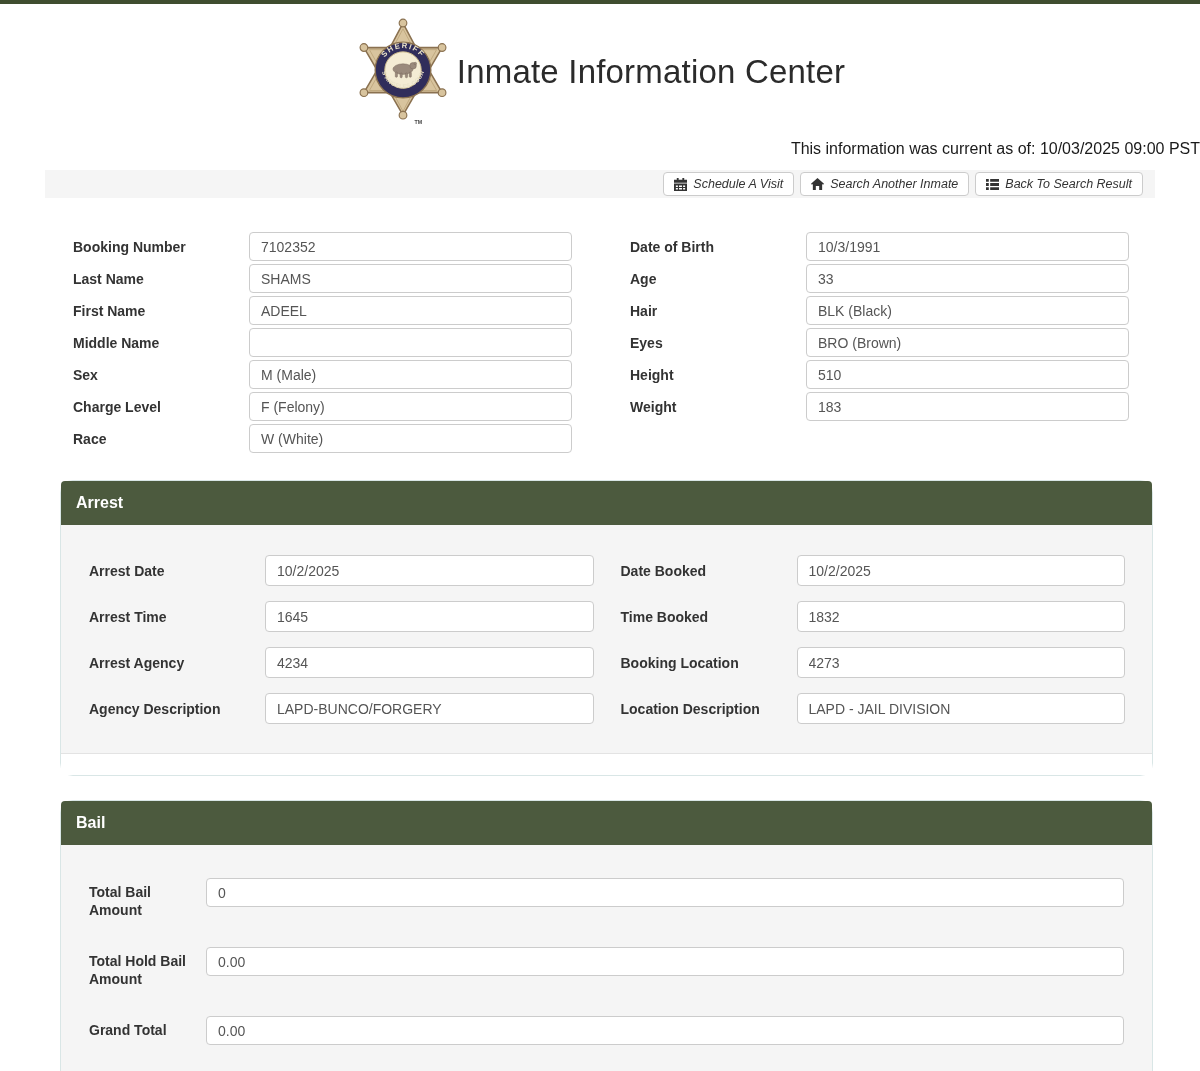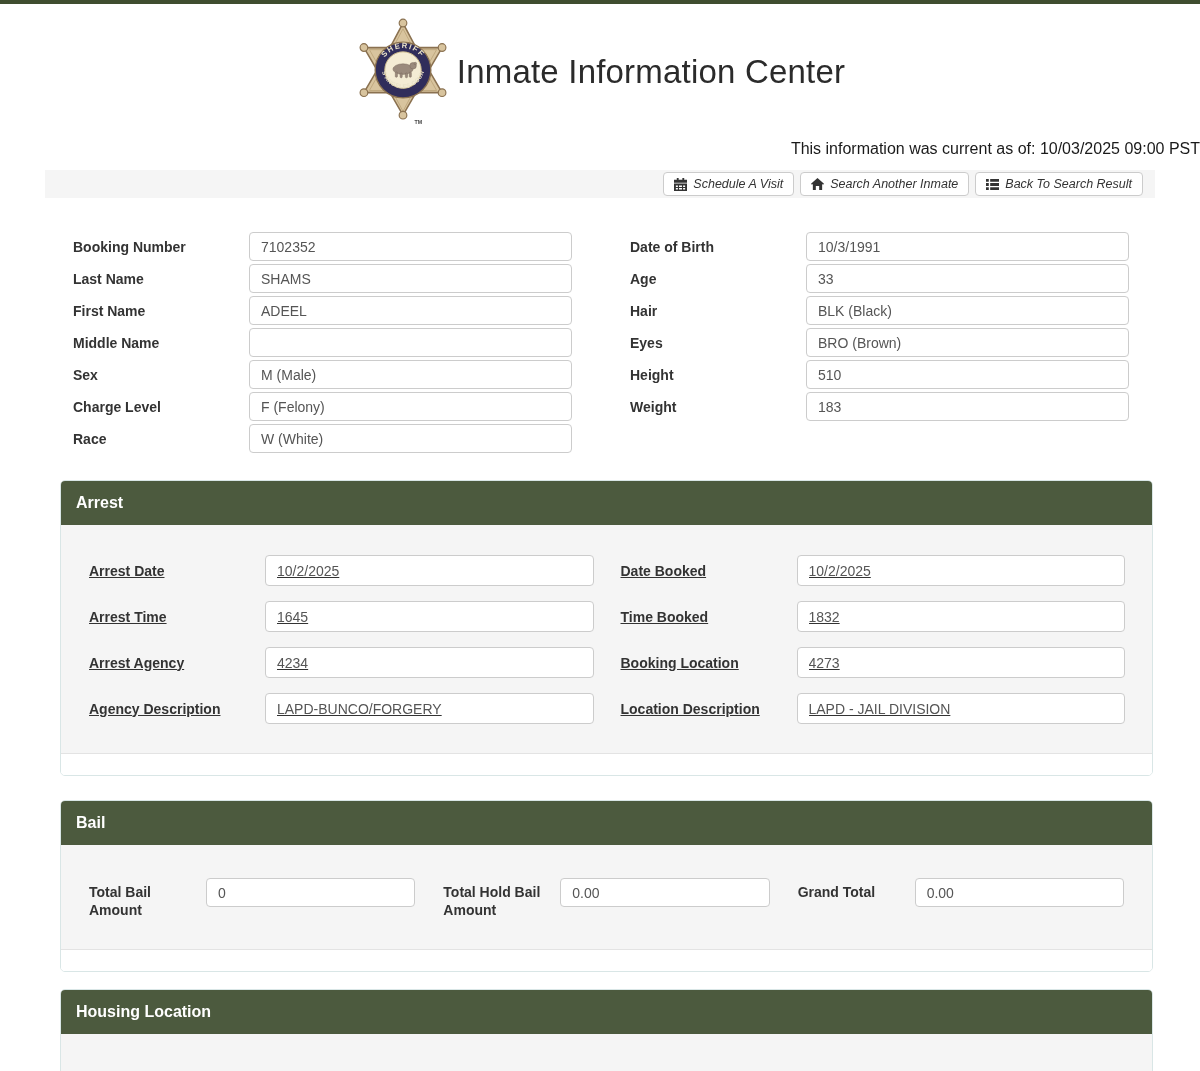--- a/index.html
+++ b/index.html
@@ -39,39 +39,39 @@
     flex: 1; height: 29px; border: 1px solid #ccc; border-radius: 4px;
     padding: 5px 11px; font-size: 14px; color: #555; background: #fff;
     font-family: "Liberation Sans", sans-serif; outline: none; min-width: 0;
   }
 
   
   .id-form { display: flex; gap: 58px; padding: 34px 71px 0 73px; }
   .id-col { flex: 1; min-width: 0; }
 
   
-  .panel { margin: 24px 47px 0 60px; border: 1px solid #d9e6e6; border-radius: 5px; background: #fff; }
+  .panel { margin: 24px 47px 0 60px; border: 1px solid #d9e6e6; border-radius: 13px; background: #fff; }
   .panel-header {
     background: #4c5a3e; color: #fff; font-size: 16px; font-weight: bold;
     padding: 13px 15px; border-radius: 4px 4px 0 0;
   }
   .panel-body { background: #f5f5f5; border-bottom: 1px solid #e3e3e3; }
   .panel-footer { height: 21px; background: #fff; border-radius: 0 0 4px 4px; }
 
   
   .arrest-body { padding: 30px 27px 29px 28px; }
   .panel-cols { display: flex; gap: 27px; }
-  .panel-col { flex: 1; min-width: 0; text-decoration: underline; }
+  .panel-col { flex: 1; min-width: 0; }
   .panel-col .frow { margin-bottom: 15px; }
   .panel-col .frow:last-child { margin-bottom: 0; }
   .panel-col .finput { height: 31px; }
 
   
   .bail-body { padding: 33px 28px 30px 28px; }
-  .bail-fields { display: flex; gap: 28px; }
+  .bail-fields { display: flex; gap: 28px; flex-direction: column; }
   .bail-fields .frow { margin: 0; align-items: flex-start; flex: 1; }
   .bail-fields .flabel { width: 117px; padding-top: 5px; padding-right: 14px; }
   .bail-fields .finput { height: 29px; }
 
   
   .housing-panel { margin-top: 17px; }
   .housing-body { height: 60px; }
 </style>
 </head>
 <body>

